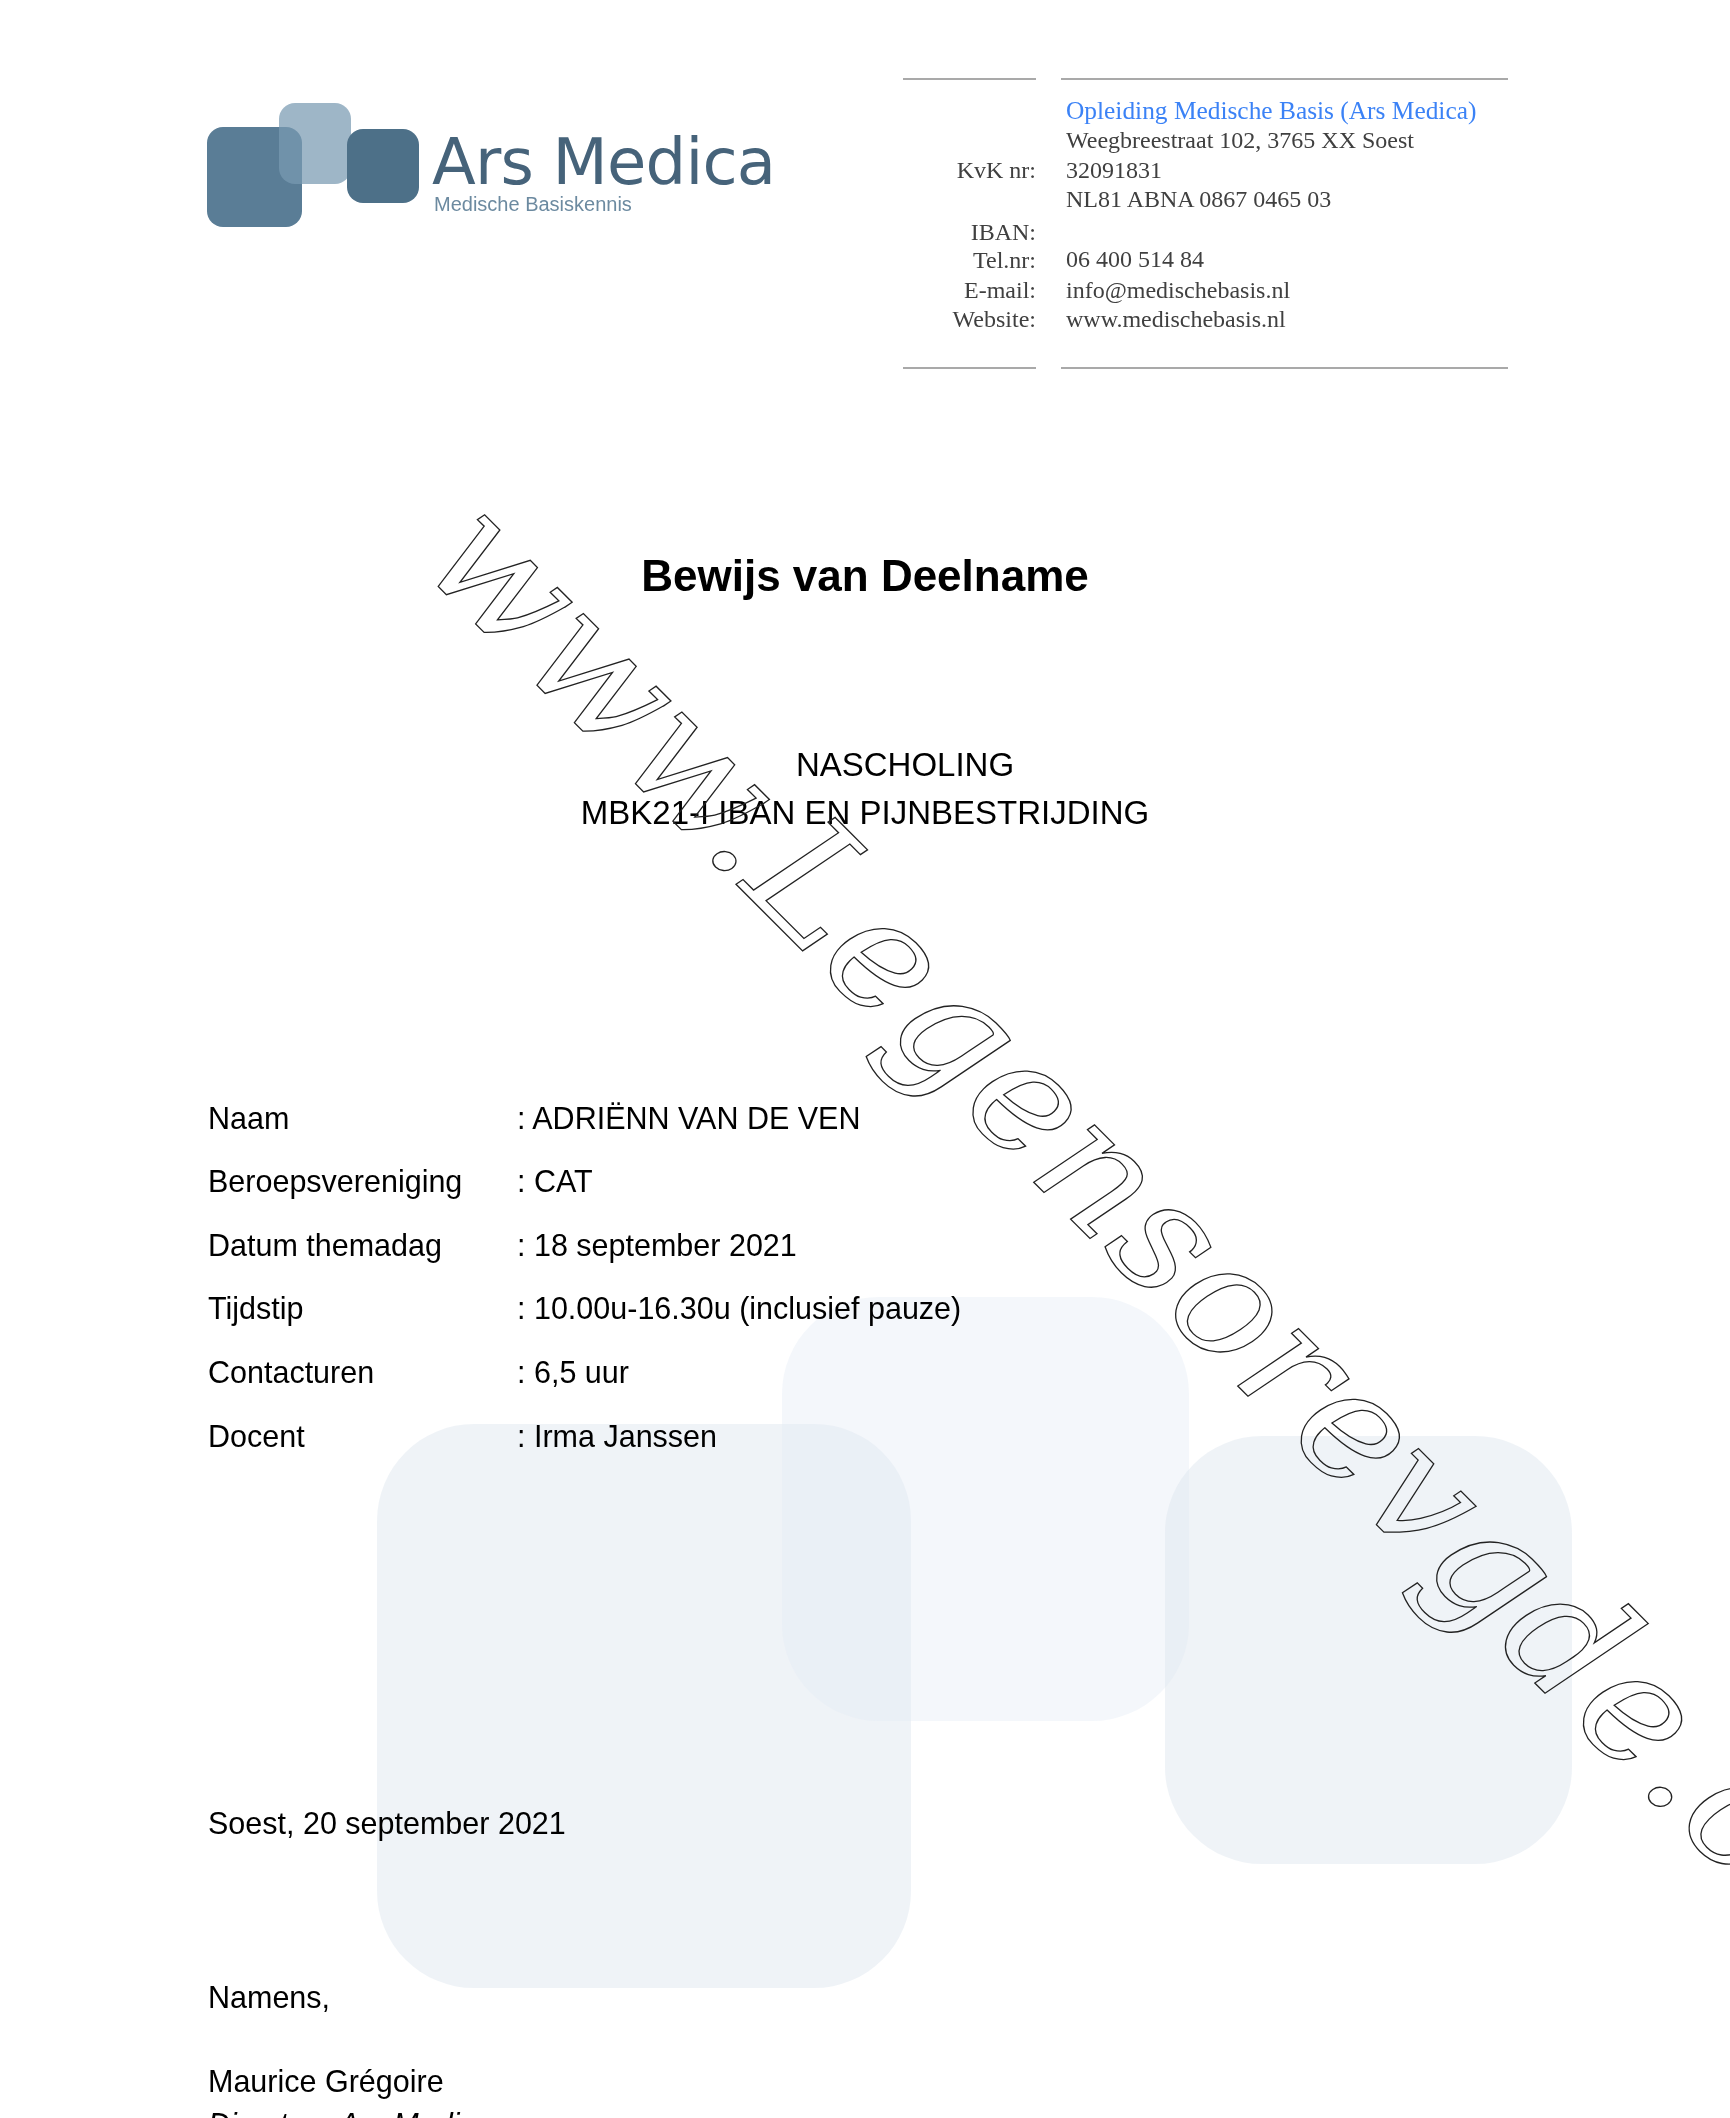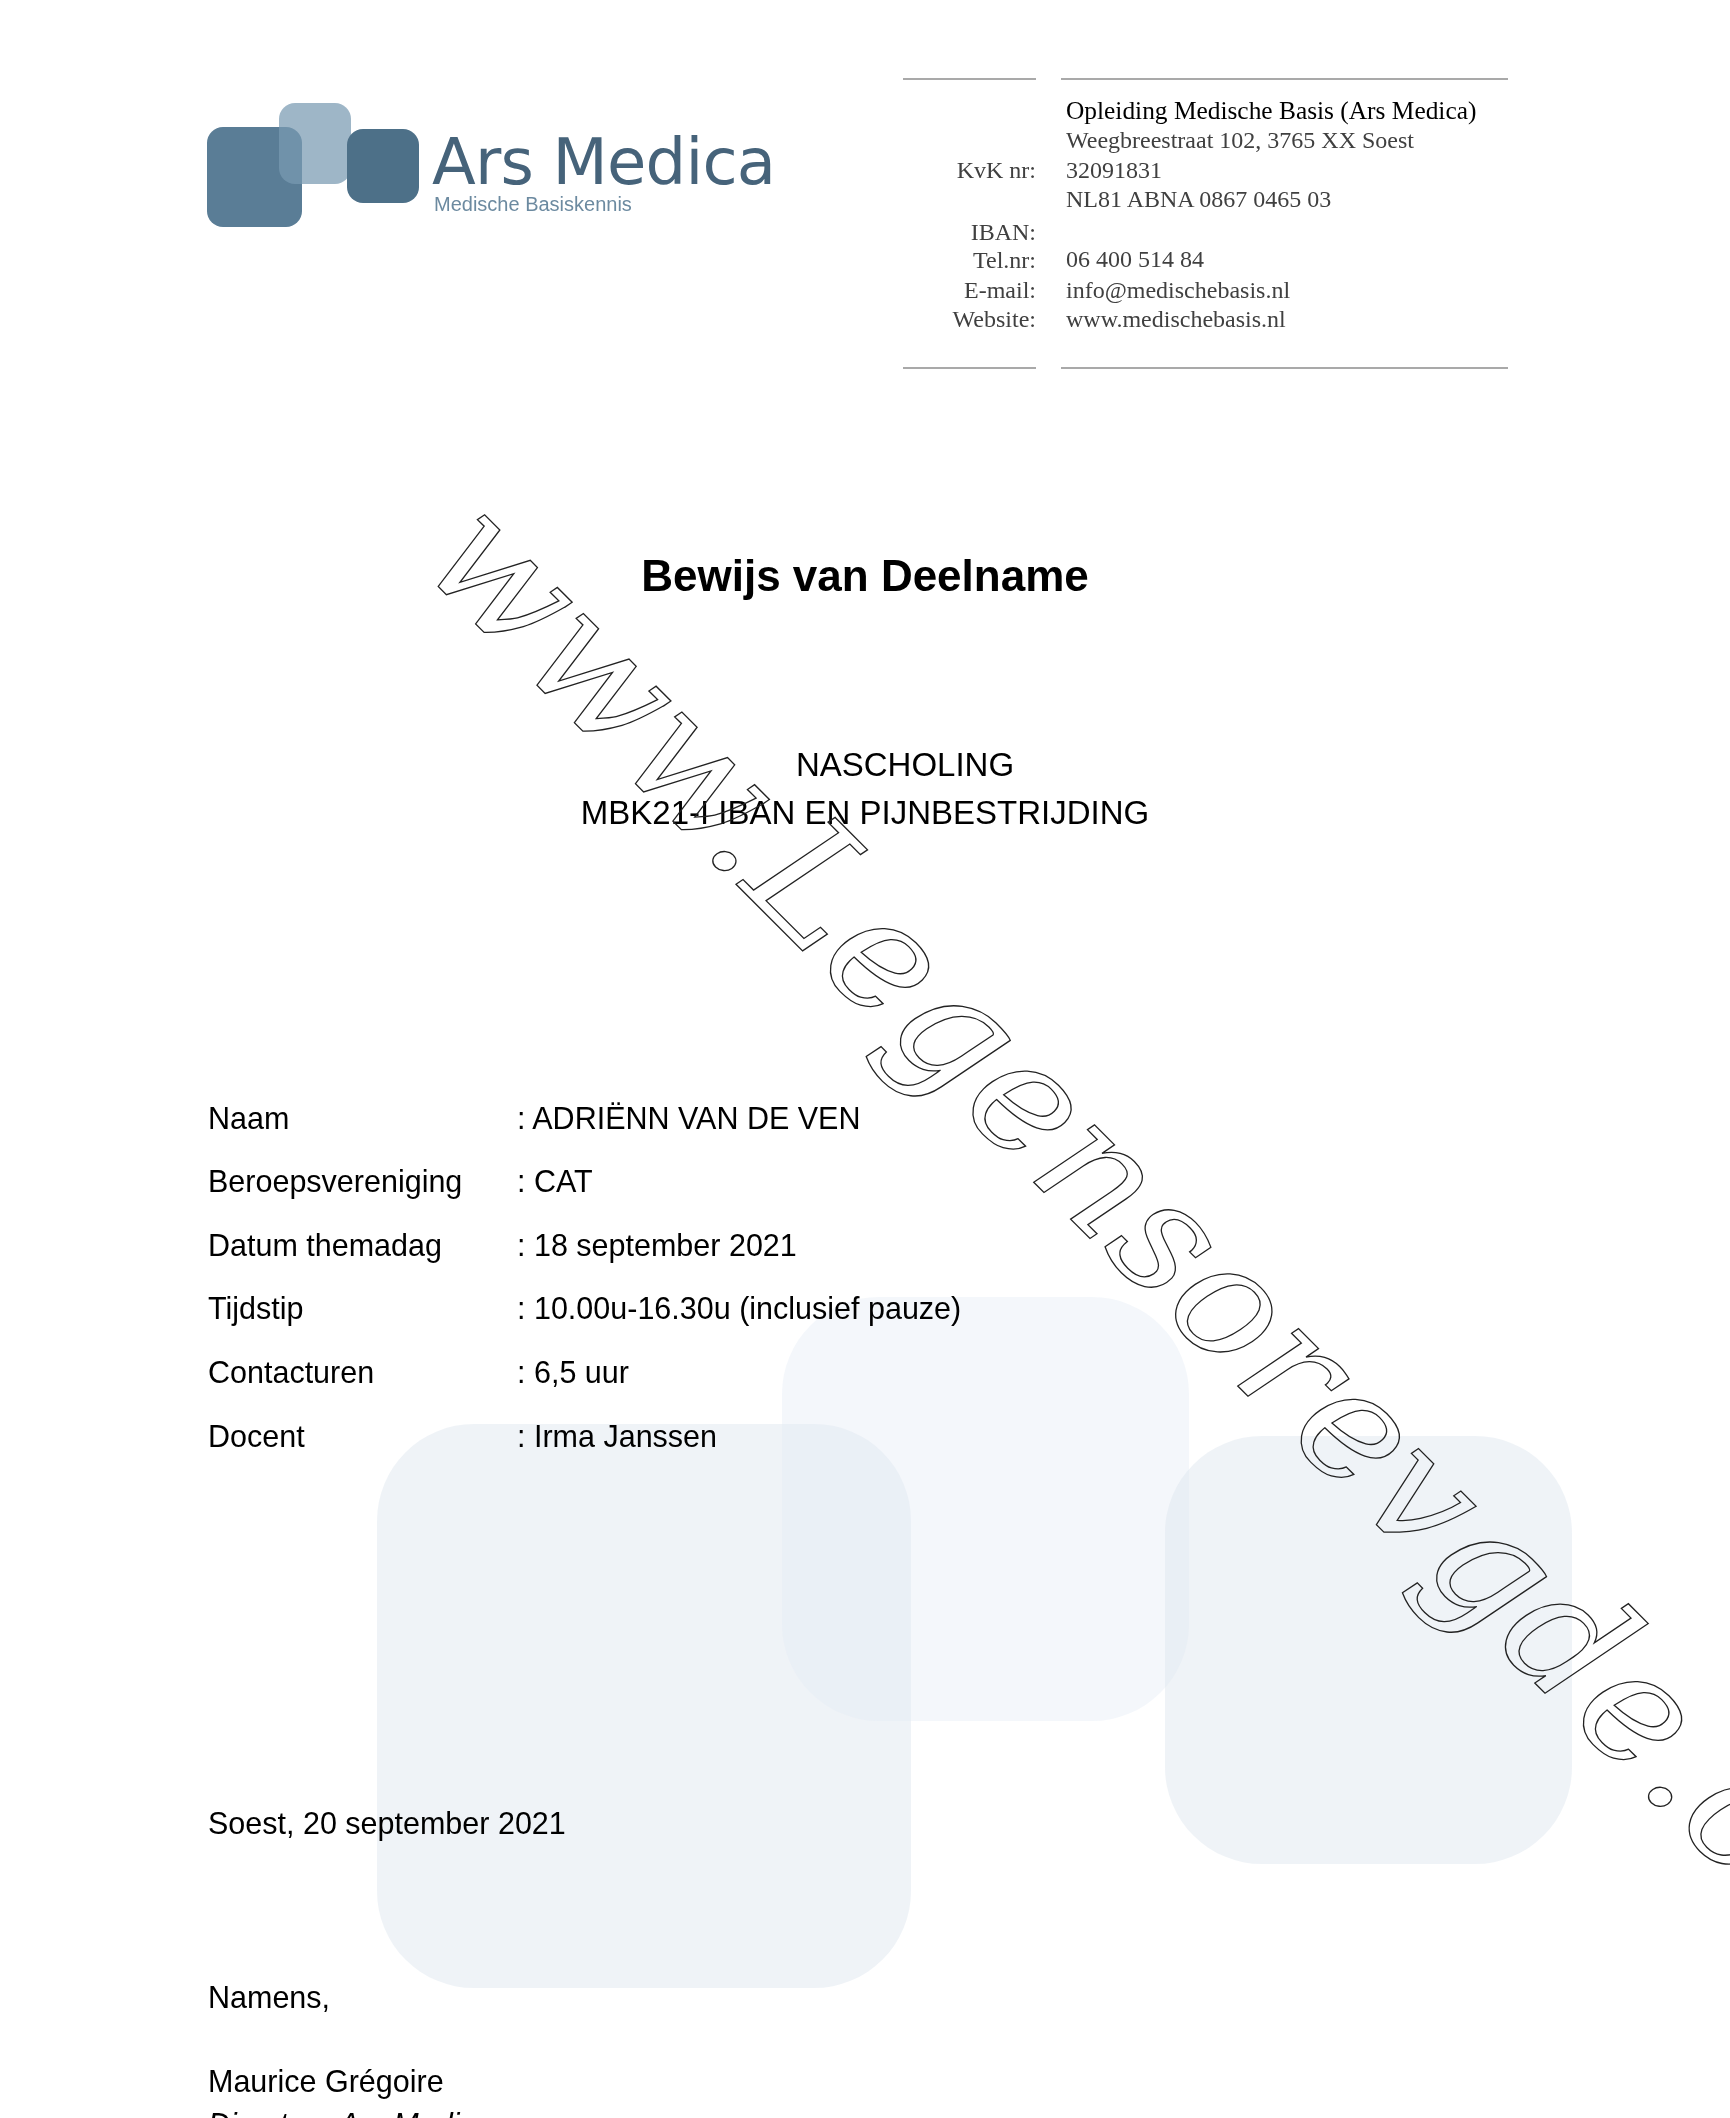--- a/index.html
+++ b/index.html
@@ -23,21 +23,21 @@
 
     
     .rule { position: absolute; height: 1.7px; background: #a9a9a9; }
     .rule-l-top { left: 903px; top: 78px; width: 133px; }
     .rule-r-top { left: 1061px; top: 78px; width: 447px; }
     .rule-l-bot { left: 903px; top: 367px; width: 133px; }
     .rule-r-bot { left: 1061px; top: 367px; width: 447px; }
     .info { position: absolute; font-family: "Liberation Serif", serif; font-size: 24px; color: #404040; line-height: 1; white-space: nowrap; }
     .info-label { text-align: right; width: 140px; left: 896px; }
     .info-value { left: 1066px; }
-    .info-org { font-size: 25.4px; color: #000000; }
+    .info-org { font-size: 25.4px; color: #3b82f6; }
 
     
     .doc-title { position: absolute; left: 0; width: 1730px; top: 551px; text-align: center; font-family: "Liberation Sans", sans-serif; font-weight: bold; font-size: 44px; color: #000; }
     .sub { position: absolute; left: 0; width: 1730px; text-align: center; font-family: "Liberation Sans", sans-serif; font-size: 33px; color: #000; }
     .sub-1 { top: 746px; padding-left: 40px; }
     .sub-2 { top: 794px; }
 
     .row { position: absolute; left: 208px; font-family: "Liberation Sans", sans-serif; font-size: 30.5px; color: #000; white-space: nowrap; }
     .row .lbl { position: absolute; left: 0; }
     .row .val { position: absolute; left: 309px; }

